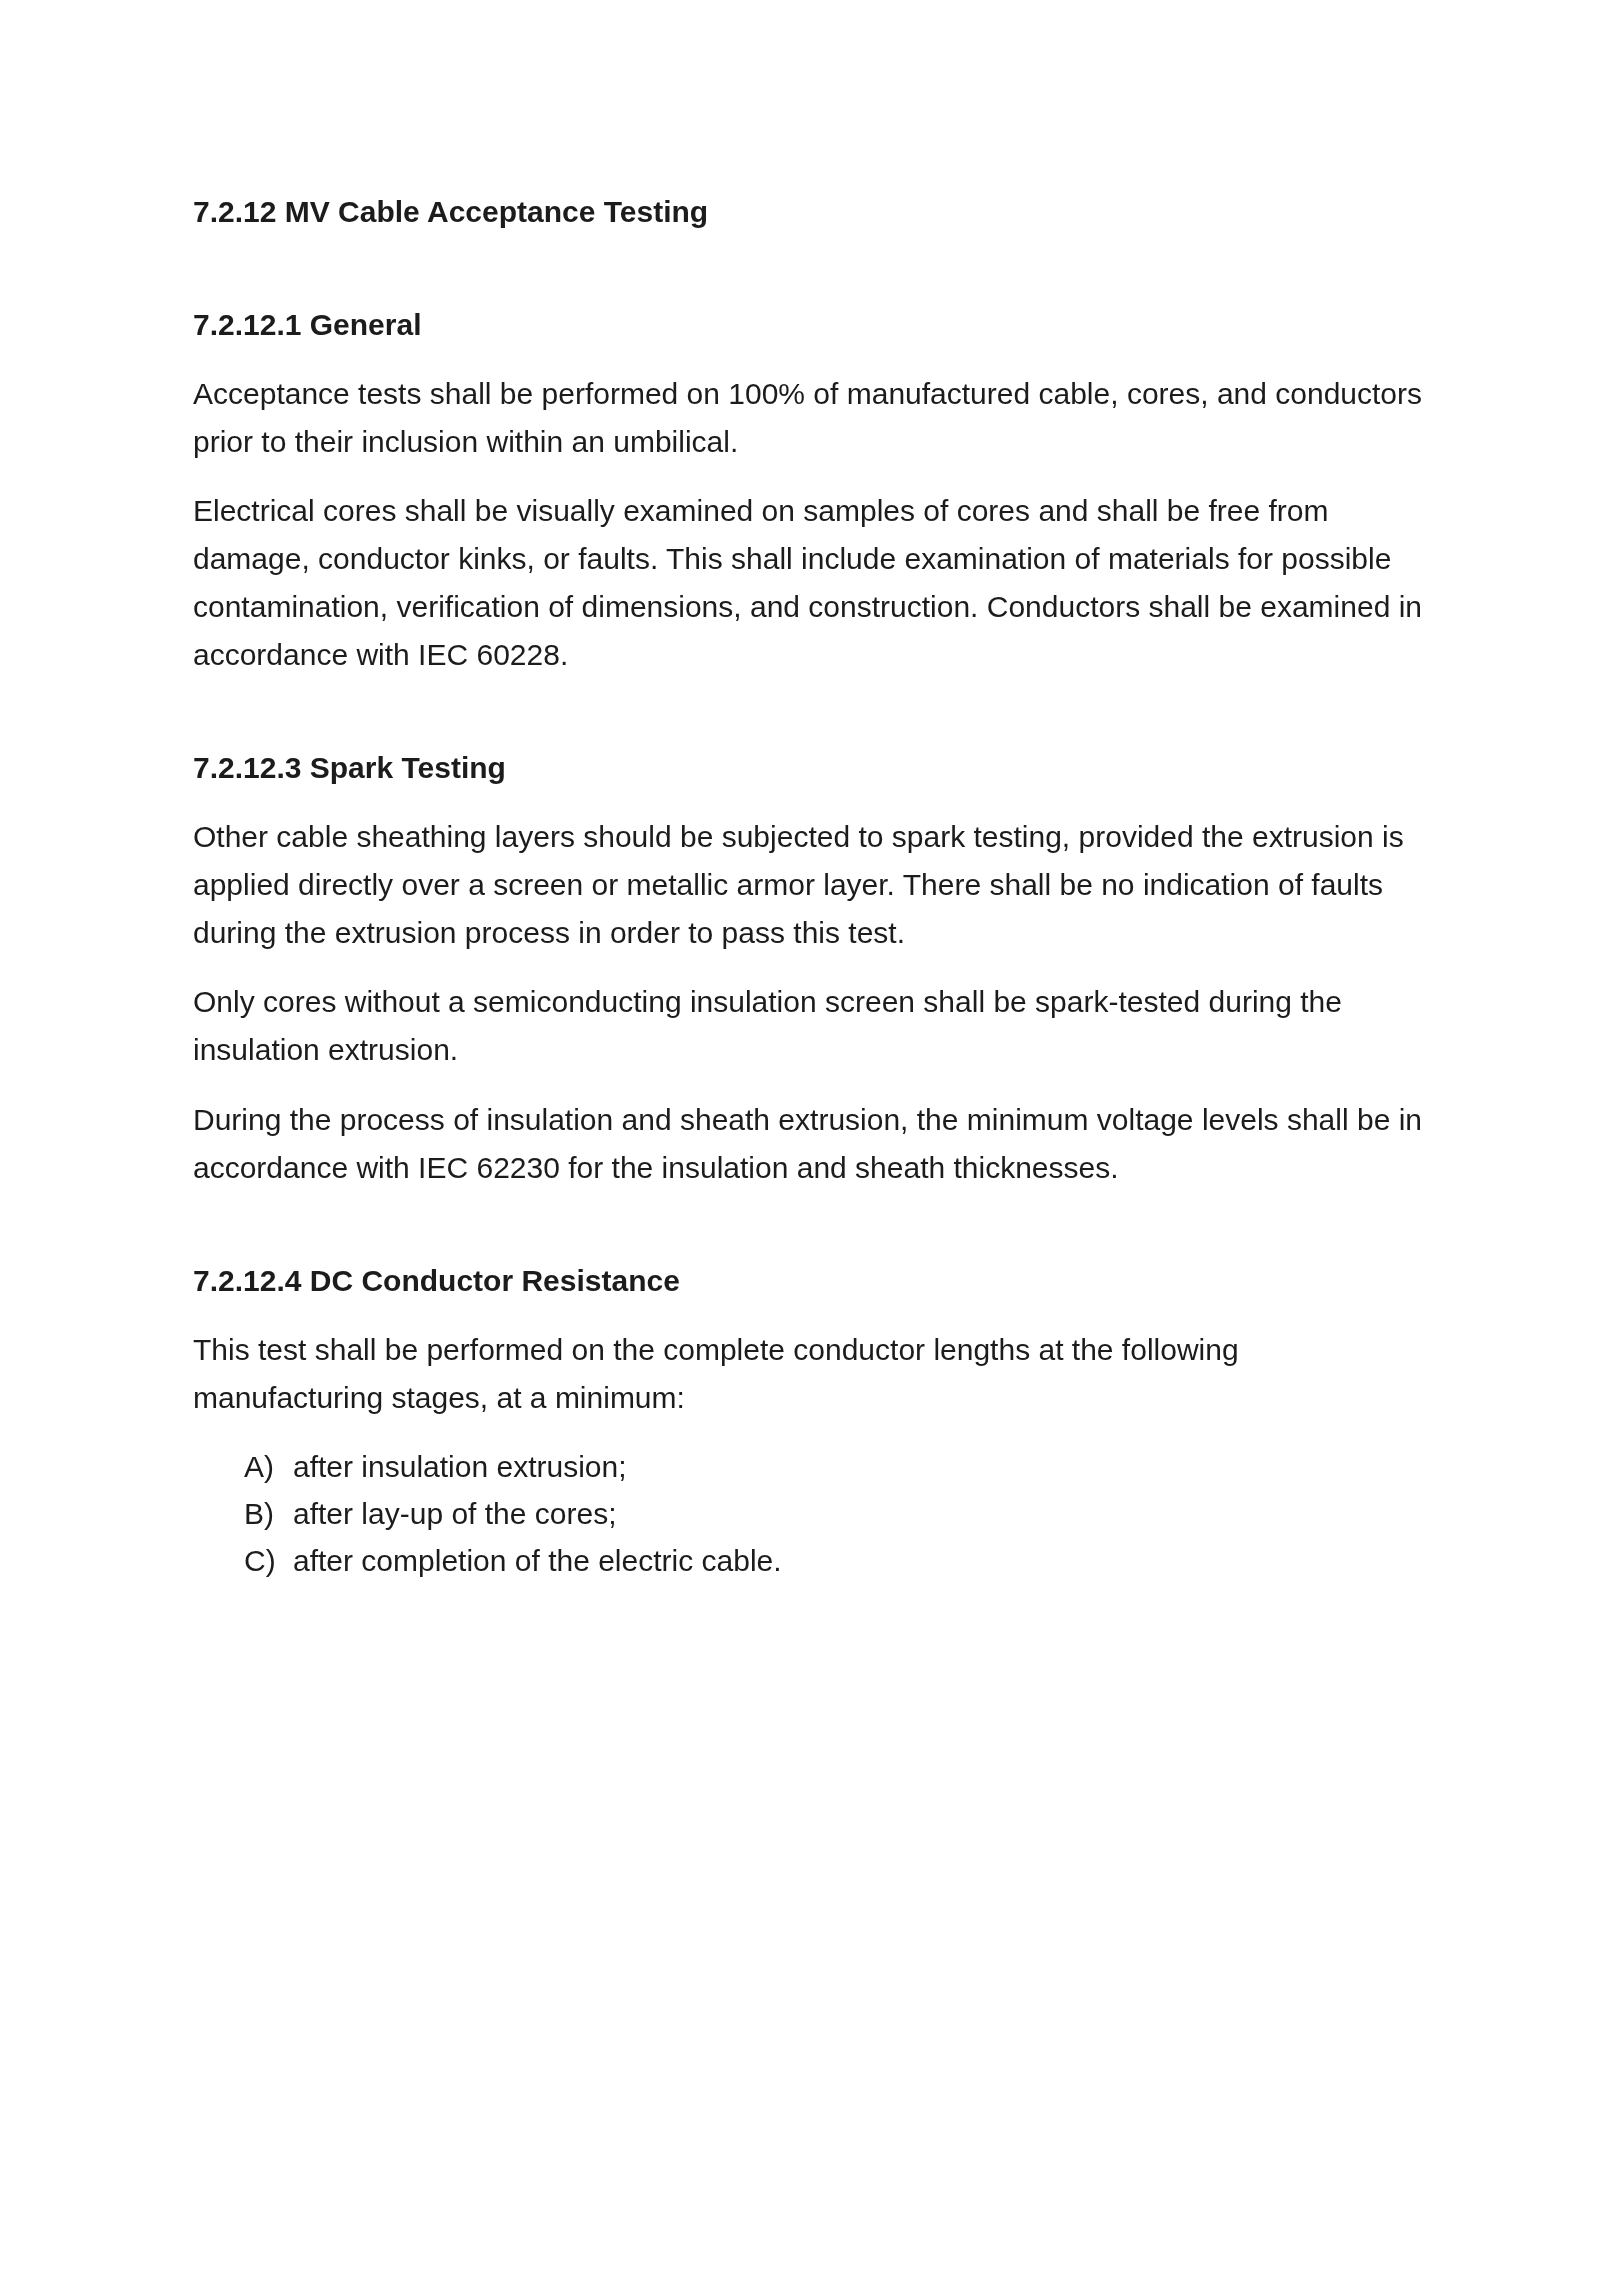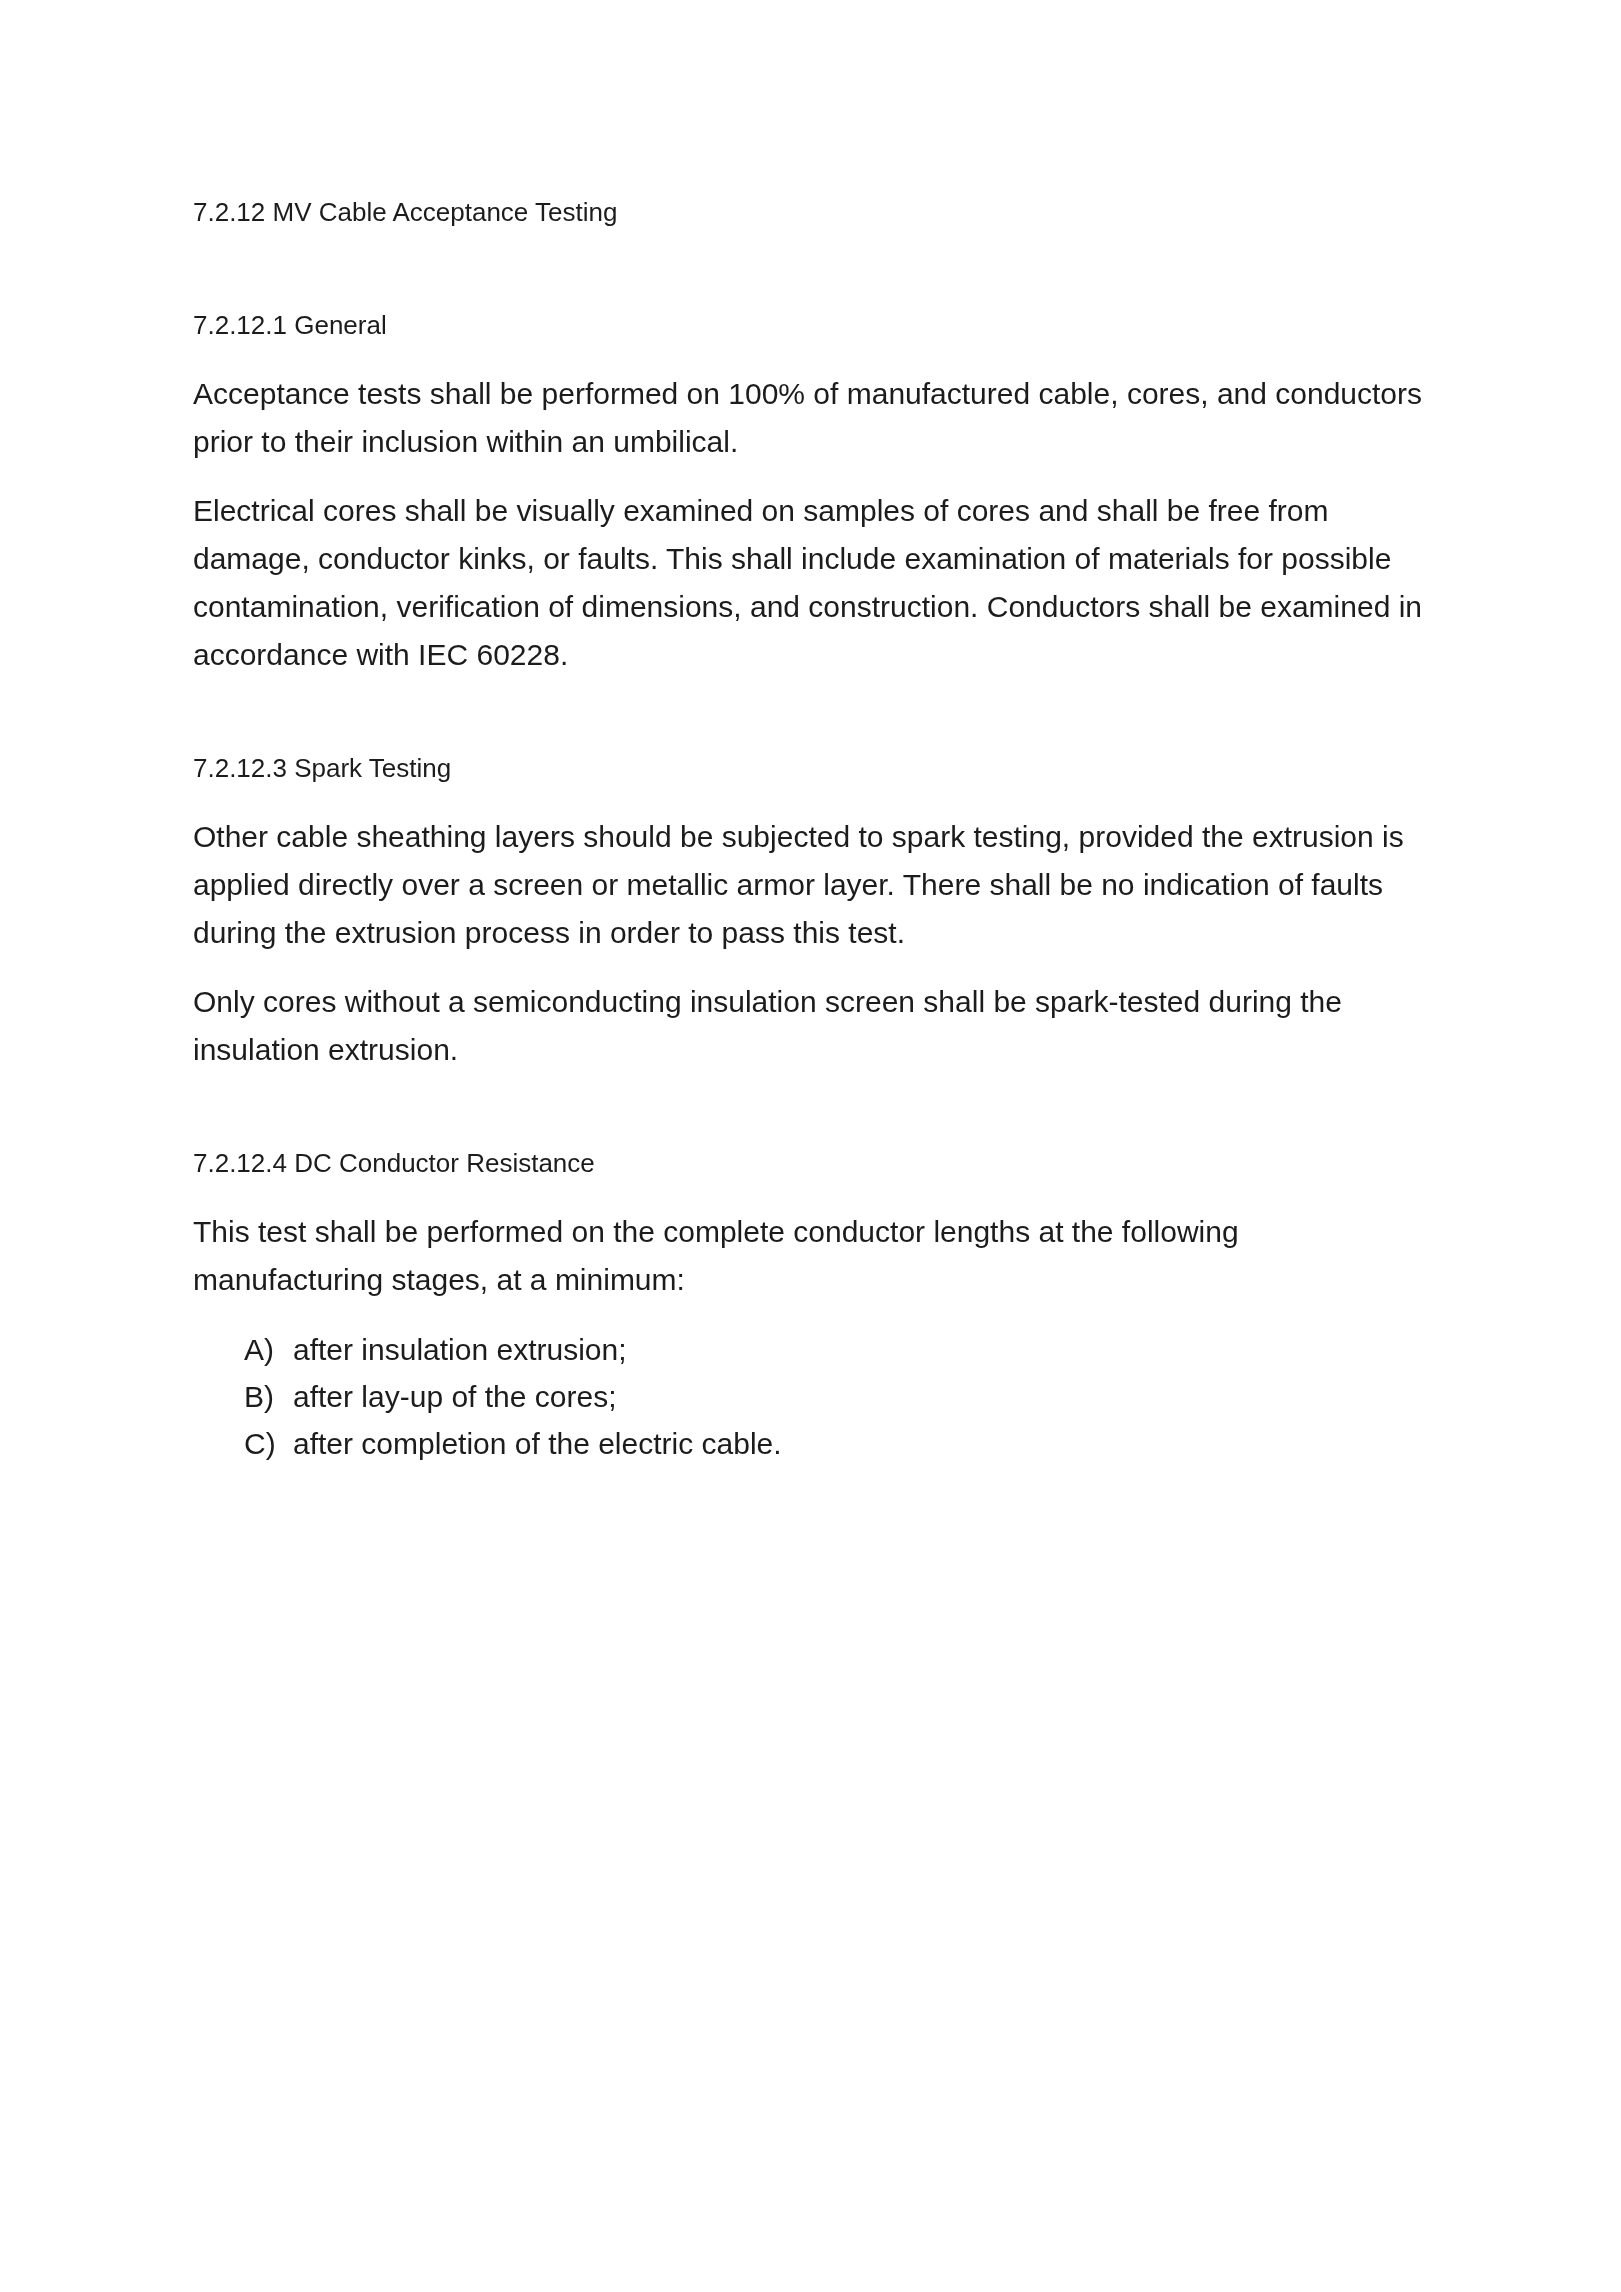--- a/index.html
+++ b/index.html
@@ -14,22 +14,22 @@
     box-sizing: border-box;
     background: #ffffff;
     padding: 188px 193px 0 193px;
     overflow: hidden;
     font-family: "Liberation Sans", "DejaVu Sans", sans-serif;
     color: #1c1c1c;
     font-size: 30px;
     line-height: 48px;
   }
   .doc-heading {
-    font-size: 26px;
-    font-weight: 400;
+    font-size: 30px;
+    font-weight: 700;
     line-height: 48px;
     margin: 65px 0 20.6px 0;
   }
   .doc-heading.first {
     margin-top: 0;
   }
   .doc-paragraph {
     margin: 0 0 21.6px 0;
   }
   .alpha-list {
@@ -55,20 +55,21 @@
   <div class="doc-heading first">7.2.12 MV Cable Acceptance Testing</div>
 
   <div class="doc-heading">7.2.12.1 General</div>
   <p class="doc-paragraph">Acceptance tests shall be performed on 100% of manufactured cable, cores, and conductors prior to their inclusion within an umbilical.</p>
 
   <p class="doc-paragraph">Electrical cores shall be visually examined on samples of cores and shall be free from damage, conductor kinks, or faults. This shall include examination of materials for possible contamination, verification of dimensions, and construction. Conductors shall be examined in accordance with IEC 60228.</p>
 
   <div class="doc-heading">7.2.12.3 Spark Testing</div>
   <p class="doc-paragraph">Other cable sheathing layers should be subjected to spark testing, provided the extrusion is applied directly over a screen or metallic armor layer. There shall be no indication of faults during the extrusion process in order to pass this test.</p>
   <p class="doc-paragraph">Only cores without a semiconducting insulation screen shall be spark-tested during the insulation extrusion.</p>
+  <p class="doc-paragraph">During the process of insulation and sheath extrusion, the minimum voltage levels shall be in accordance with IEC 62230 for the insulation and sheath thicknesses.</p>
 
   <div class="doc-heading">7.2.12.4 DC Conductor Resistance</div>
   <p class="doc-paragraph">This test shall be performed on the complete conductor lengths at the following manufacturing stages, at a minimum:</p>
 
   <div class="alpha-list">
     <div class="alpha-list-item">
       <span class="marker">A)</span>
       <span class="item-text">after insulation extrusion;</span>
     </div>
     <div class="alpha-list-item">

